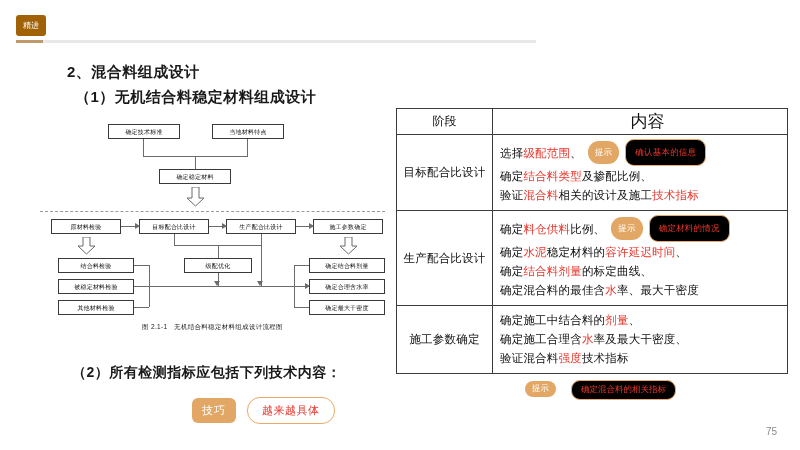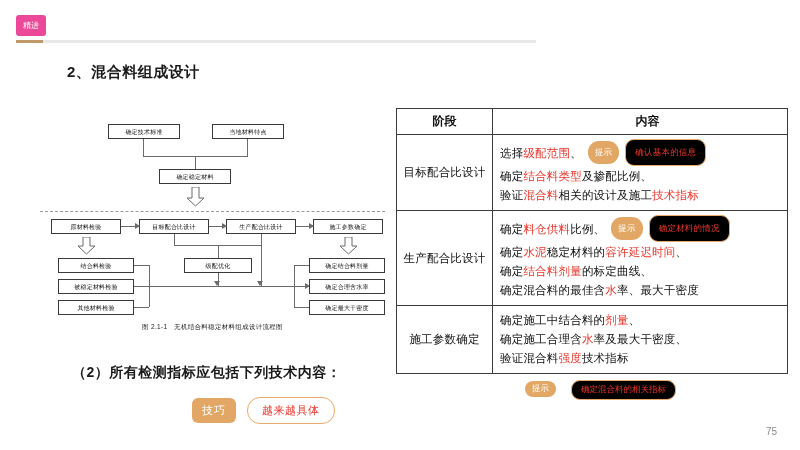--- a/index.html
+++ b/index.html
@@ -8,21 +8,21 @@
     background: #ffffff;
     font-family: "Liberation Sans", "DejaVu Sans", sans-serif;
     overflow: hidden;
   }
   .slide { position: relative; width: 800px; height: 450px; background:#fff; }
 
   
   .header { position:absolute; left:0; top:0; width:800px; height:48px; }
   .hdr-badge {
     position:absolute; left:16px; top:15px; width:30px; height:21px;
-    background:#ec4899; border-radius:3px;
+    background:#a16207; border-radius:3px;
     color:#fff; font-size:8px; line-height:21px; text-align:center;
     letter-spacing:0px;
   }
   .hdr-title {
     position:absolute; left:53px; top:14px;
     font-size:15px; color:#C8A06A; letter-spacing:1.5px;
     font-family:"Liberation Serif","DejaVu Serif",serif; font-weight:400;
   }
   .hdr-rule { position:absolute; left:16px; top:40px; width:520px; height:3px; background:#E8E8E8; }
   .hdr-rule-accent { position:absolute; left:16px; top:40px; width:27px; height:3px; background:#C19A6B; }
@@ -58,22 +58,22 @@
   .bigarrow { position:absolute; }
   .bigarrow svg { display:block; }
 
   
   .tbl { position:absolute; left:396px; top:108px; width:392px; }
   table { border-collapse:collapse; width:392px; table-layout:fixed; }
   td, th {
     border:1px solid #3c3c3c; padding:0;
     font-size:11px; color:#111; vertical-align:middle;
   }
-  th.th-stage { width:96px; height:26px; font-weight:bold; font-size:12px; }
-  th.th-content { font-weight:bold; font-size:12px;padding-left:15px; }
+  th.th-stage { width:96px; height:26px; font-weight:normal; font-size:12px; }
+  th.th-content { font-weight:normal; font-size:17px;padding-left:15px; }
   td.stage { width:96px; text-align:center; font-size:11.5px; letter-spacing:.2px; }
   td.content { padding:5px 0 5px 7px; }
   .cline { font-size:11.5px; line-height:19px; white-space:nowrap; color:#111; letter-spacing:.2px; }
   .red { color:#E8362B; }
 
   
   .hint-badge {
     display:inline-block; background:#E3A765; color:#fff;
     font-size:8.5px; border-radius:11px; padding:2px 7px;
     vertical-align:middle; margin:0 6px; position:relative; top:-1px;
@@ -107,20 +107,21 @@
 
 <div class="slide">
 
   <div class="header">
     <div class="hdr-badge">精进</div>
     <div class="hdr-rule"></div>
     <div class="hdr-rule-accent"></div>
   </div>
 
   <div class="h-main">2、混合料组成设计</div>
+  <div class="h-sub">（1）无机结合料稳定材料组成设计</div>
 
   <div class="flow">
 
     <div class="fbox" style="left:68px;  top:6px;  width:72px; height:15px;">确定技术标准</div>
     <div class="fbox" style="left:172px; top:6px;  width:72px; height:15px;">当地材料特点</div>
 
     <div class="fline" style="left:103px; top:21px; width:1px; height:17px;"></div>
     <div class="fline" style="left:207px; top:21px; width:1px; height:17px;"></div>
     <div class="fline" style="left:103px; top:38px; width:105px; height:1px;"></div>
     <div class="fline" style="left:155px; top:38px; width:1px; height:13px;"></div>

